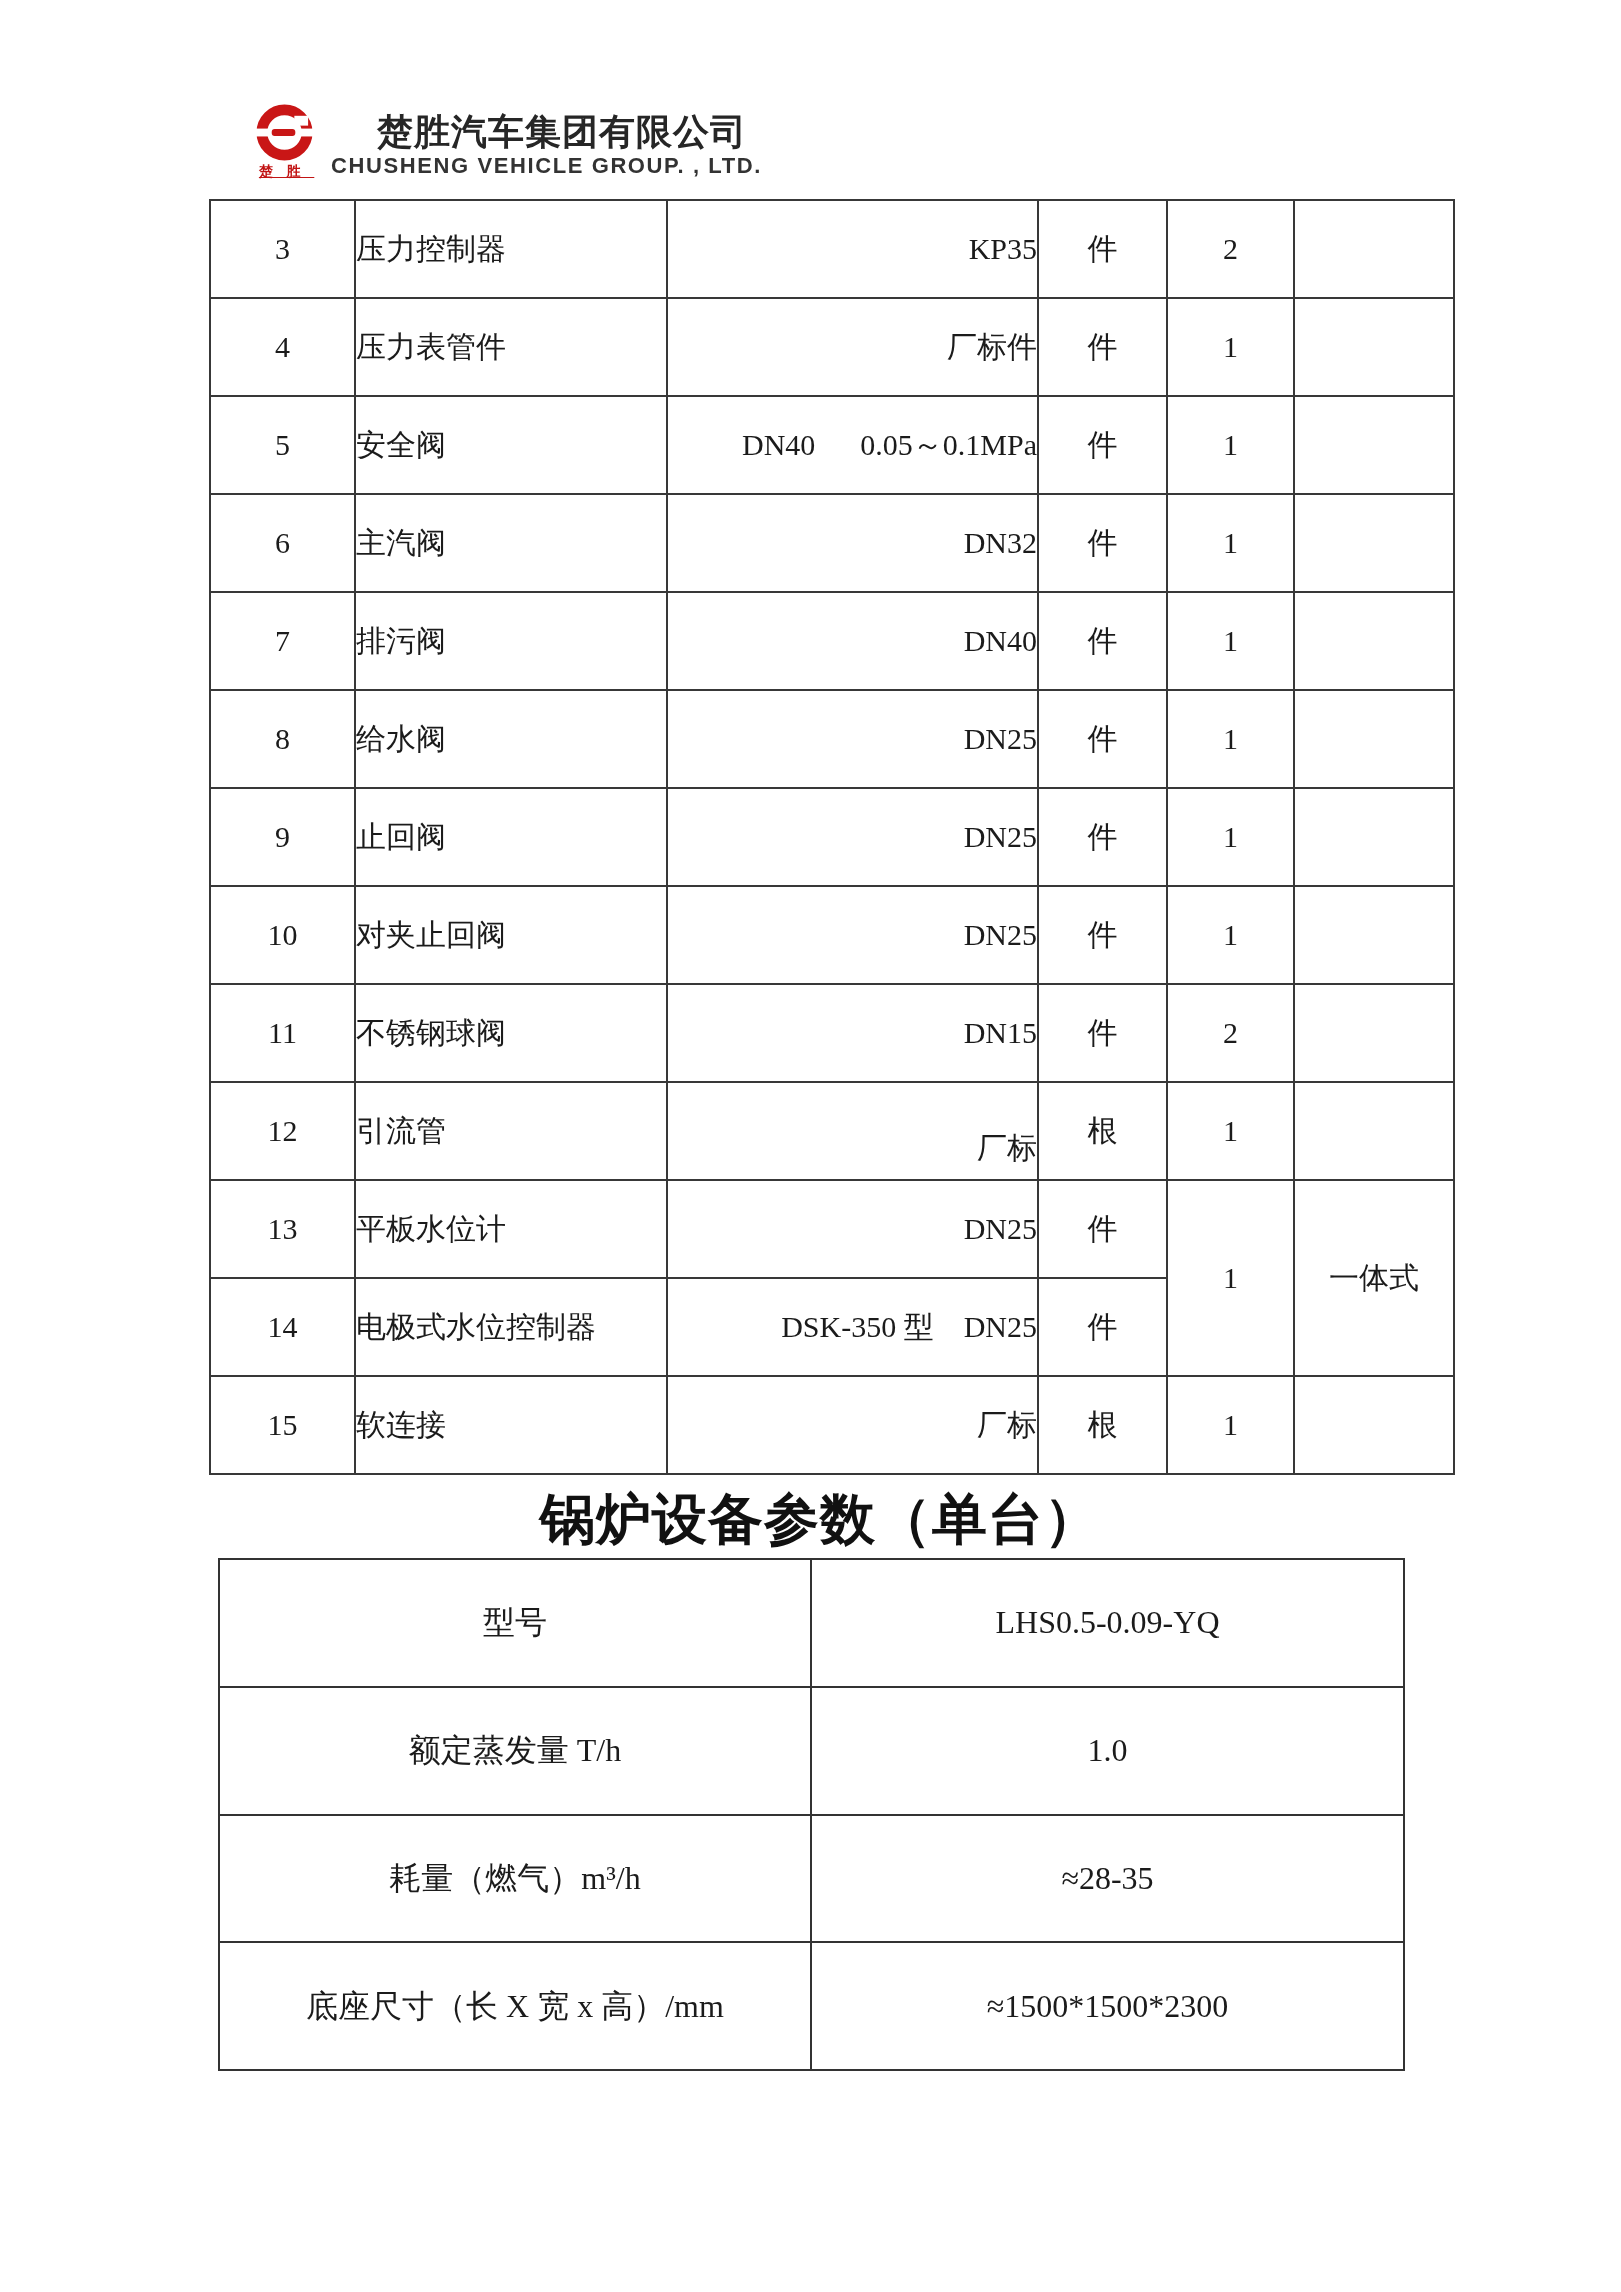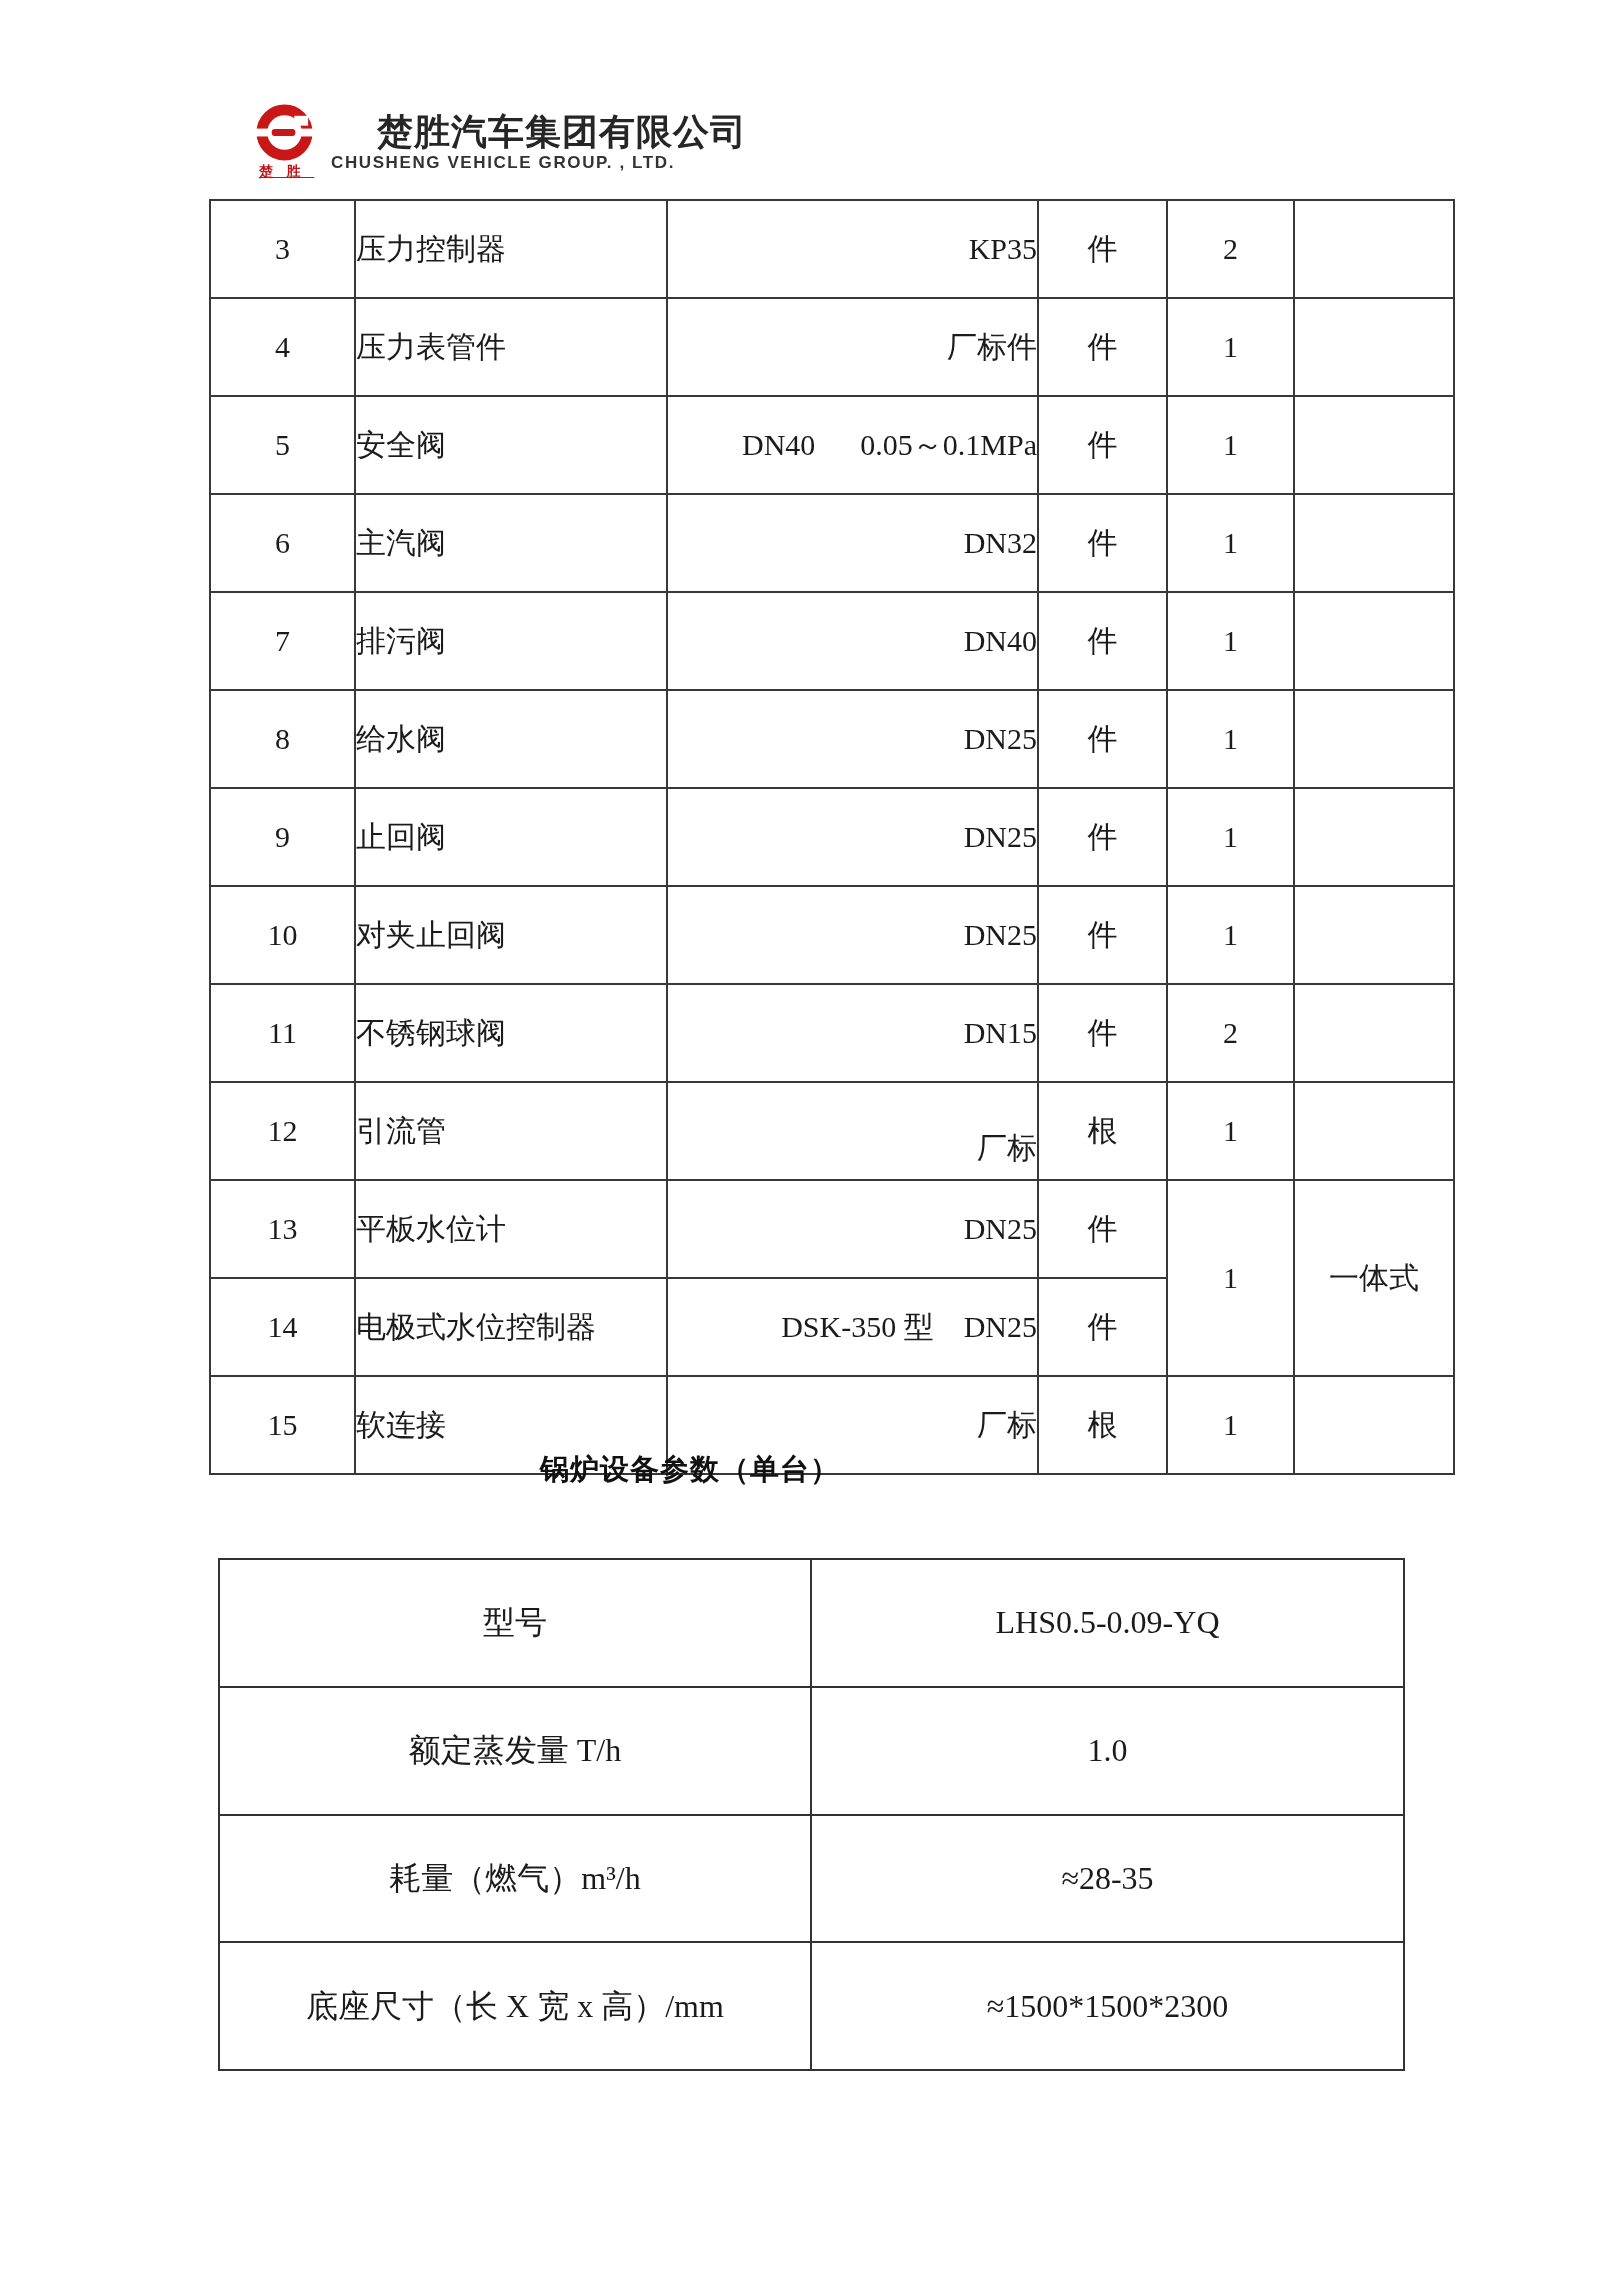--- a/index.html
+++ b/index.html
@@ -17,42 +17,42 @@
     font-size:14px;font-weight:bold;color:#c21414;letter-spacing:13.7px;white-space:nowrap;text-decoration:underline;
   }
   .company-cn{
     position:absolute;left:76px;top:5.9px;
     font-family:"Liberation Sans","DejaVu Sans",sans-serif;
     font-size:36px;font-weight:bold;color:#262626;letter-spacing:1px;white-space:nowrap;margin-left:48px;
   }
   .company-en{
     position:absolute;left:78px;top:51px;
     font-family:"Liberation Sans","DejaVu Sans",sans-serif;
-    font-size:17px;font-weight:bold;color:#333333;letter-spacing:1.6px;white-space:nowrap;
+    font-size:22px;font-weight:bold;color:#333333;letter-spacing:1.6px;white-space:nowrap;
   }
   
   table.parts{
     position:absolute;left:209px;top:199px;width:1245px;height:1273px;
     border-collapse:collapse;table-layout:fixed;
     border:2.9px solid #000;
   }
   table.parts td{
     border:2px solid #383838;font-size:30px;line-height:1.15;
     vertical-align:middle;overflow:hidden;padding:0;
   }
   table.parts tr{height:98px;}
   td.c-no{text-align:center;font-size:32px;}
   td.c-name{padding-left:37px;text-align:left;}
   td.c-spec{padding-left:17.6px;text-align:right;white-space:pre;}
   td.c-unit,td.c-qty,td.c-remark{text-align:center;}
   td.c-spec .low{position:relative;top:17.6px;display:inline-block;}
   
   .section-title{
-    position:absolute;left:540px;top:1450px;
-    font-size:29px;font-weight:bold;color:#111;letter-spacing:1px;white-space:nowrap;
+    position:absolute;left:540px;top:1483px;
+    font-size:55px;font-weight:bold;color:#111;letter-spacing:1px;white-space:nowrap;
   }
   
   table.params{
     position:absolute;left:218px;top:1558px;width:1185px;height:513px;
     border-collapse:collapse;table-layout:fixed;
     border:2.9px solid #000;
   }
   table.params td{
     border:2px solid #333;font-size:32px;line-height:1.15;
     vertical-align:middle;text-align:center;overflow:hidden;padding:13px;

